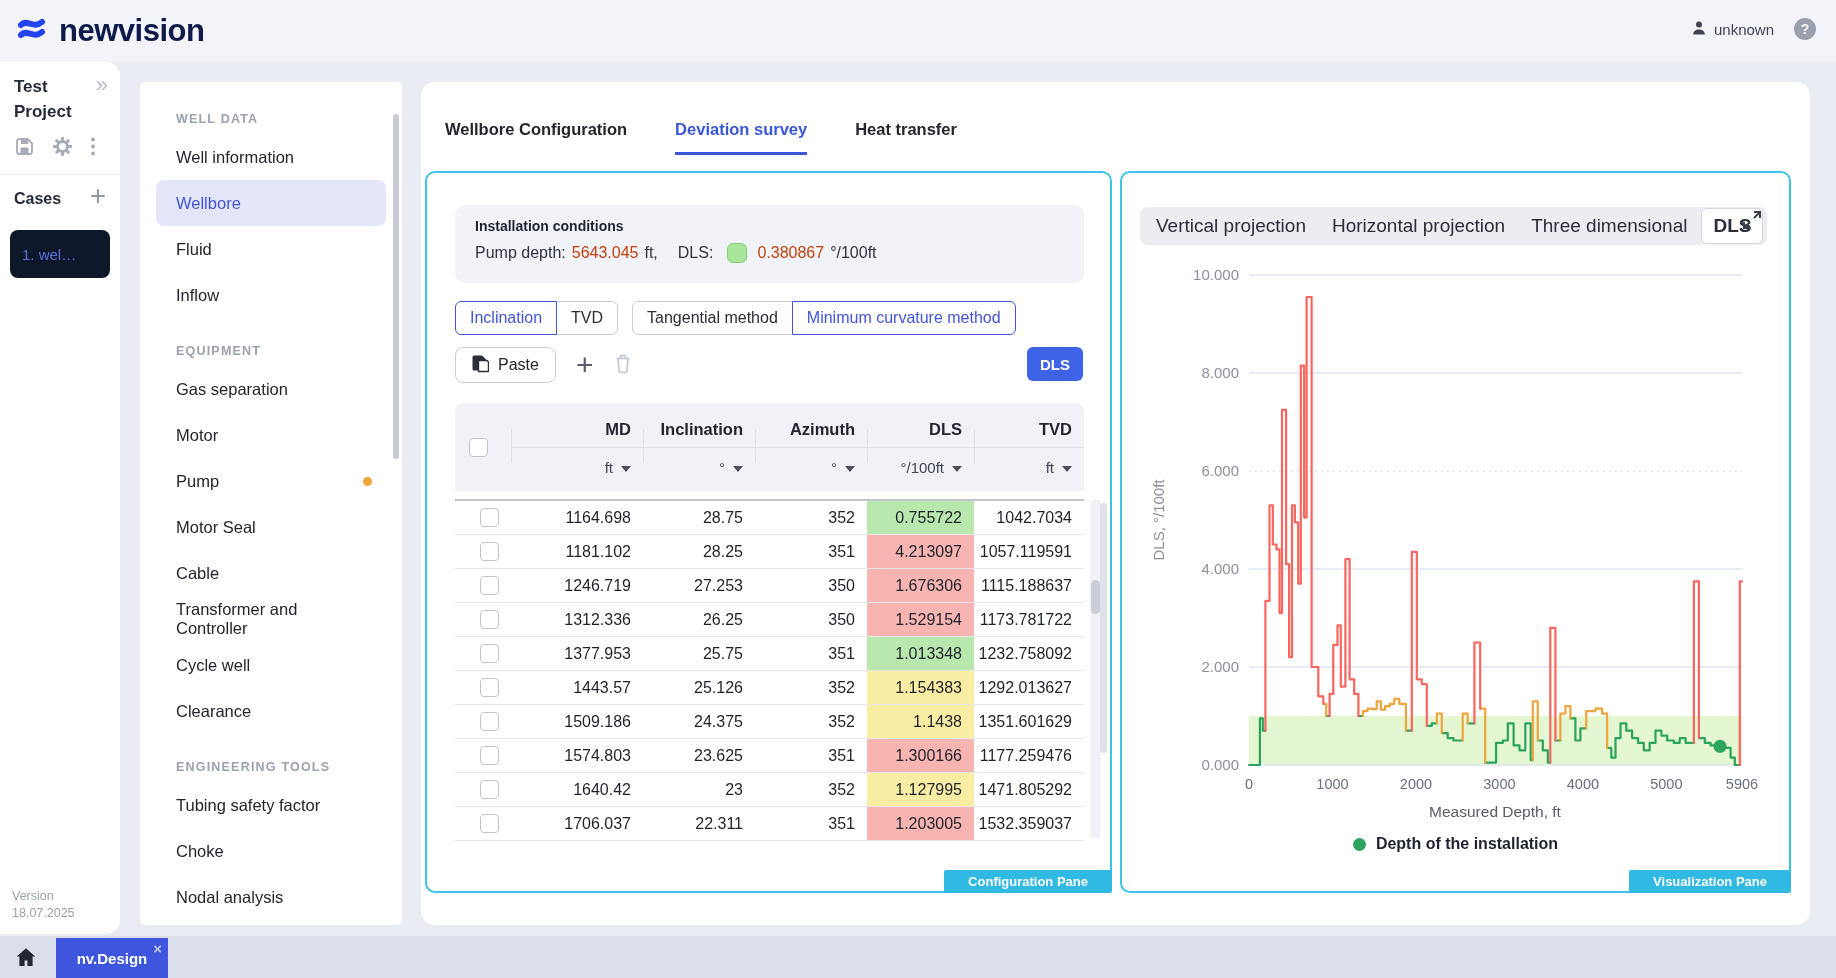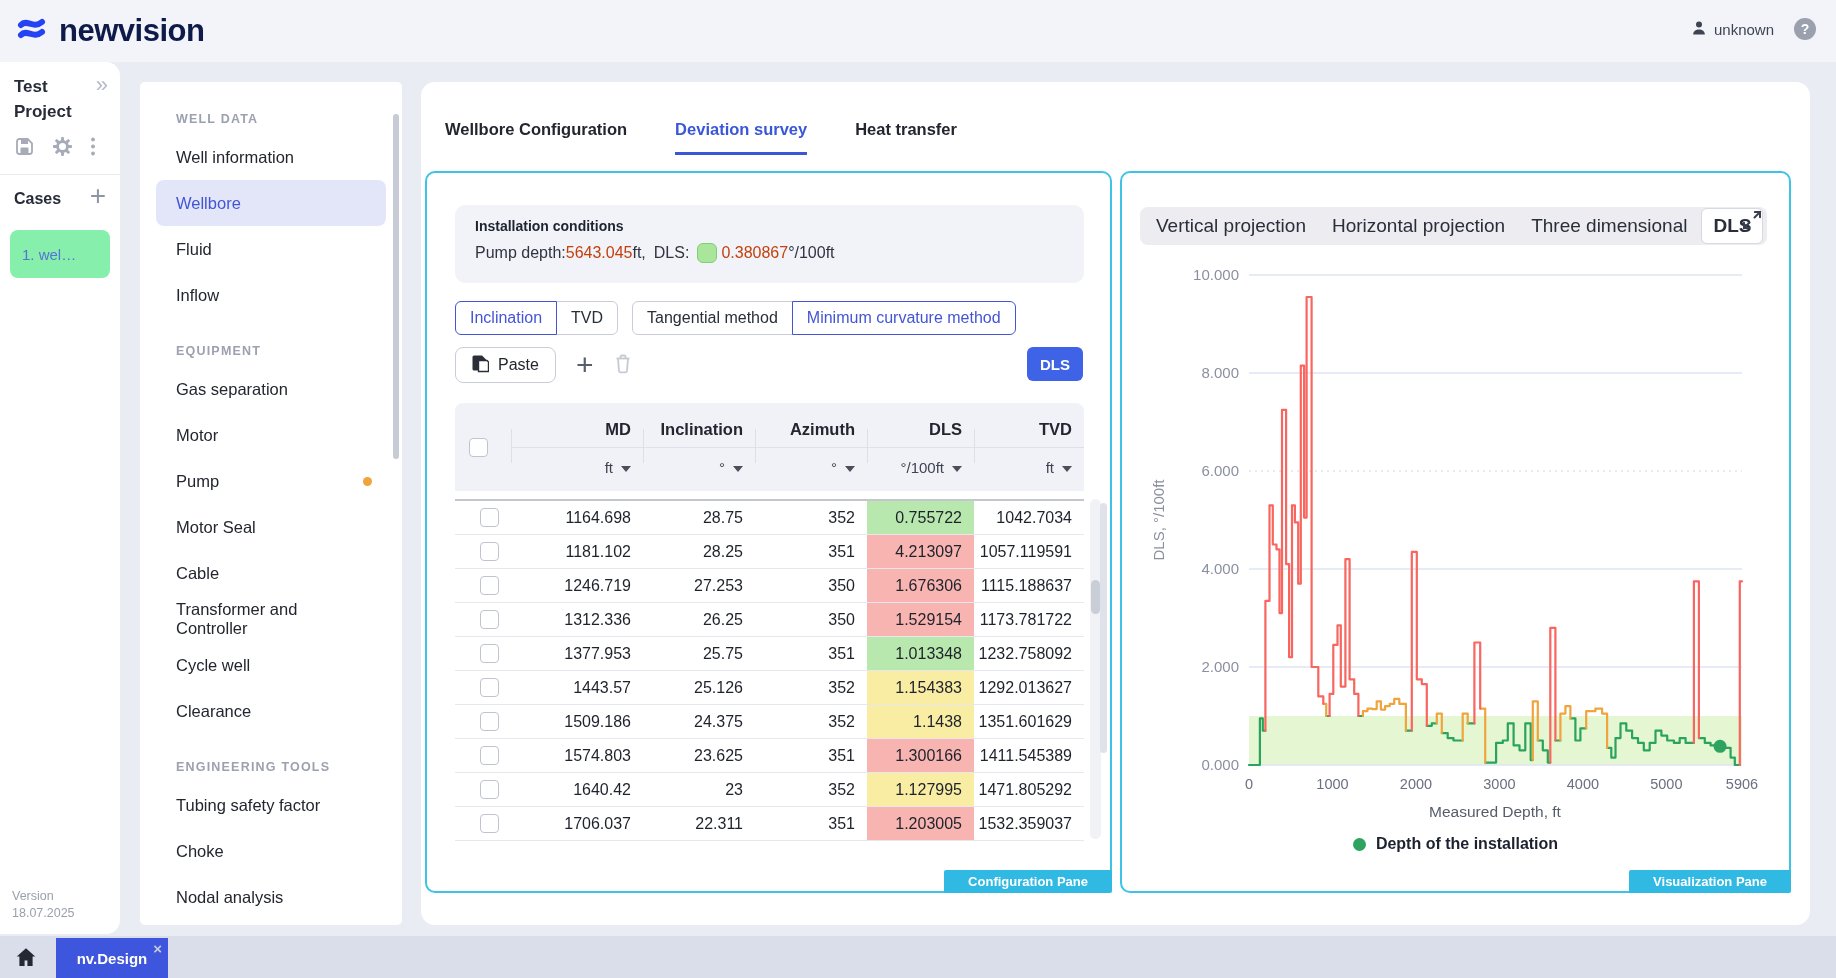--- a/index.html
+++ b/index.html
@@ -16,21 +16,21 @@
   .help-circle{width:22px;height:22px;border-radius:50%;background:#9aa0ad;color:#fff;font-size:14px;font-weight:700;display:flex;align-items:center;justify-content:center}
 
   
   .project-panel{position:absolute;left:0;top:62px;width:120px;height:872px;background:#fff;border-radius:0 14px 14px 0}
   .pp-title{position:absolute;left:14px;top:12px;width:72px;font-size:17px;font-weight:600;color:#272c39;line-height:25px}
   .pp-collapse{position:absolute;right:12px;top:10px;font-size:22px;color:#b6bbc7}
   .pp-icons{position:absolute;left:14px;top:74px;display:flex;align-items:center;gap:17px}
   .pp-divider{position:absolute;left:0;top:112px;width:100%;height:1px;background:#e9ebf1}
   .pp-cases{position:absolute;left:14px;top:128px;font-size:16px;font-weight:700;color:#272c39}
   .pp-add{position:absolute;right:14px;top:118px;font-size:28px;font-weight:300;color:#8f95a2}
-  .case-card{position:absolute;left:10px;top:168px;width:100px;height:48px;background:#86efac;border-radius:8px;color:#5673d8;font-size:15px;display:flex;align-items:center;padding-left:12px}
+  .case-card{position:absolute;left:10px;top:168px;width:100px;height:48px;background:#0f172a;border-radius:8px;color:#5673d8;font-size:15px;display:flex;align-items:center;padding-left:12px}
   .pp-version{position:absolute;left:12px;bottom:12px;font-size:12.5px;color:#9aa0ab;line-height:17px}
 
   
   .menu-panel{position:absolute;left:140px;top:82px;width:262px;height:843px;background:#fff;border-radius:5px;padding-top:30px;overflow:hidden}
   .menu-heading{margin:26px 0 8px 36px;font-size:12.5px;font-weight:700;color:#9ba1ae;letter-spacing:1.2px}
   .menu-heading:first-child{margin-top:0}
   .menu-item{margin:0 16px;height:46px;display:flex;align-items:center;padding:0 14px 0 20px;font-size:16.5px;color:#23262f;border-radius:8px;cursor:pointer}
   .menu-item.active{background:#e3e6f8;color:#4355d6}
   .menu-dot{width:9px;height:9px;border-radius:50%;margin-left:auto}
   .menu-scroll{position:absolute;right:3px;top:32px;width:6px;height:345px;background:#c7cbd5;border-radius:3px}
@@ -42,21 +42,21 @@
   .main-tab.active{color:#3a57d8;border-bottom-color:#3a57d8}
 
   .pane{position:absolute;top:89px;height:722px;background:#fff;border:2px solid #3cc3e7;border-radius:10px}
   #config-pane{left:4px;width:687px}
   #viz-pane{left:699px;width:671px}
   .pane-badge{position:absolute;right:-2px;bottom:-2px;background:#2fb9e3;color:#fff;font-size:13px;font-weight:700;padding:4px 24px;border-radius:2px;z-index:5}
 
   
   .install-box{position:absolute;left:28px;top:32px;width:629px;height:78px;background:#f2f3f9;border-radius:10px;padding:13px 20px}
   .install-title{font-size:14px;font-weight:600;color:#1e2330}
-  .install-line{margin-top:9px;display:flex;align-items:center;font-size:16px;color:#30343f}
+  .install-line{margin-top:9px;display:flex;align-items:center;gap:6px;font-size:16px;color:#30343f}
   .iv{font-weight:400;color:#c2410c}
   .dls-chip{width:20px;height:20px;border-radius:6px;border:1.5px solid #7fd06f;margin:0 4px 0 8px}
 
   
   .toggle-row{position:absolute;left:28px;top:128px;display:flex;gap:14px}
   .tgroup{display:flex}
   .tbtn{height:34px;display:flex;align-items:center;padding:0 14px;font-size:16px;color:#2a2e39;border:1px solid #c9cdd7;background:#fff;cursor:pointer}
   .tbtn + .tbtn{margin-left:-1px}
   .tbtn:first-child{border-radius:6px 0 0 6px}
   .tbtn:last-child{border-radius:0 6px 6px 0}
@@ -407,21 +407,21 @@
               <div class="c col-tvd">1351.601629</div>
             </div>
             <div class="trow">
               <div class="c col-cb cbcell">
                 <div class="cb"></div>
               </div>
               <div class="c col-md">1574.803</div>
               <div class="c col-incl">23.625</div>
               <div class="c col-azi">351</div>
               <div class="c col-dls dls-red">1.300166</div>
-              <div class="c col-tvd">1411.545389</div>
+              <div class="c col-tvd">1177.259476</div>
             </div>
             <div class="trow">
               <div class="c col-cb cbcell">
                 <div class="cb"></div>
               </div>
               <div class="c col-md">1640.42</div>
               <div class="c col-incl">23</div>
               <div class="c col-azi">352</div>
               <div class="c col-dls dls-yellow">1.127995</div>
               <div class="c col-tvd">1471.805292</div>

